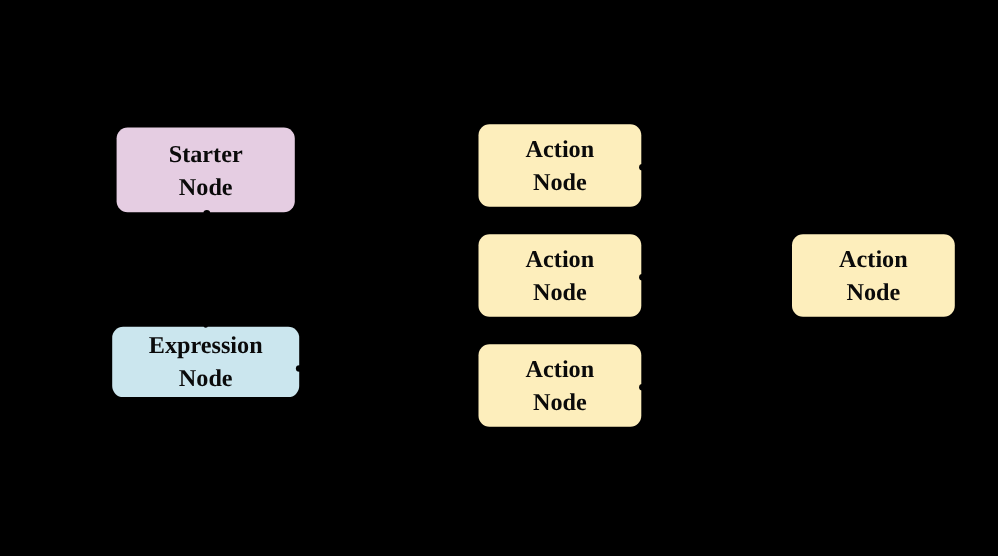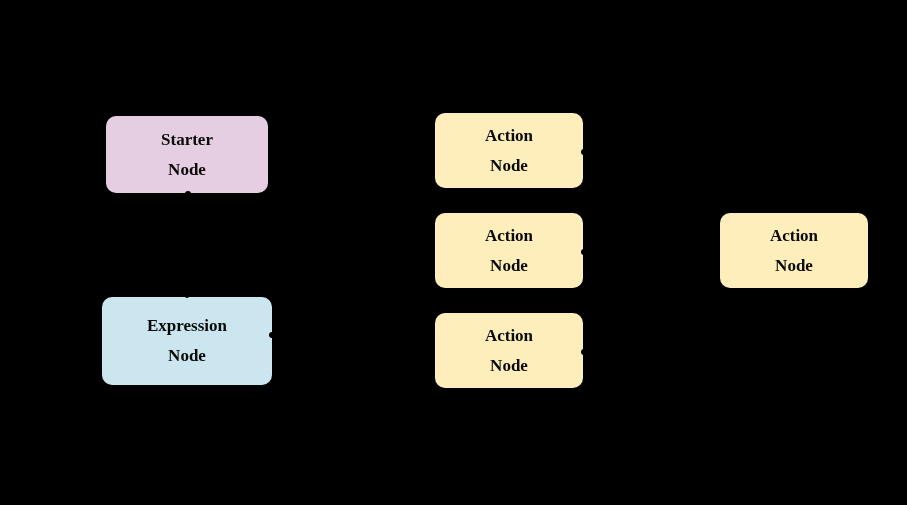--- a/index.html
+++ b/index.html
@@ -16,27 +16,27 @@
     font-family: "Liberation Serif", "DejaVu Serif", serif;
   }
   .node {
     position: absolute;
     border-radius: 10px;
     display: flex;
     flex-direction: column;
     align-items: center;
     justify-content: center;
     font-weight: bold;
-    font-size: 17px;
+    font-size: 22px;
     line-height: 30px;
     color: #0a0a0a;
     text-align: center;
   }
   .n0 { left: 106px; top: 116px; width: 162px; height: 77px; }
-  .n1 { left: 102px; top: 297px; width: 170px; height: 88px; }
+  .n1 { left: 102px; top: 297px; width: 170px; height: 64px; }
   .n2 { left: 435px; top: 113px; width: 148px; height: 75px; }
   .n3 { left: 435px; top: 213px; width: 148px; height: 75px; }
   .n4 { left: 435px; top: 313px; width: 148px; height: 75px; }
   .n5 { left: 720px; top: 213px; width: 148px; height: 75px; }
   .fragment {
     position: absolute;
     border-radius: 50%;
   }
   .line { display: block; }
 </style>

